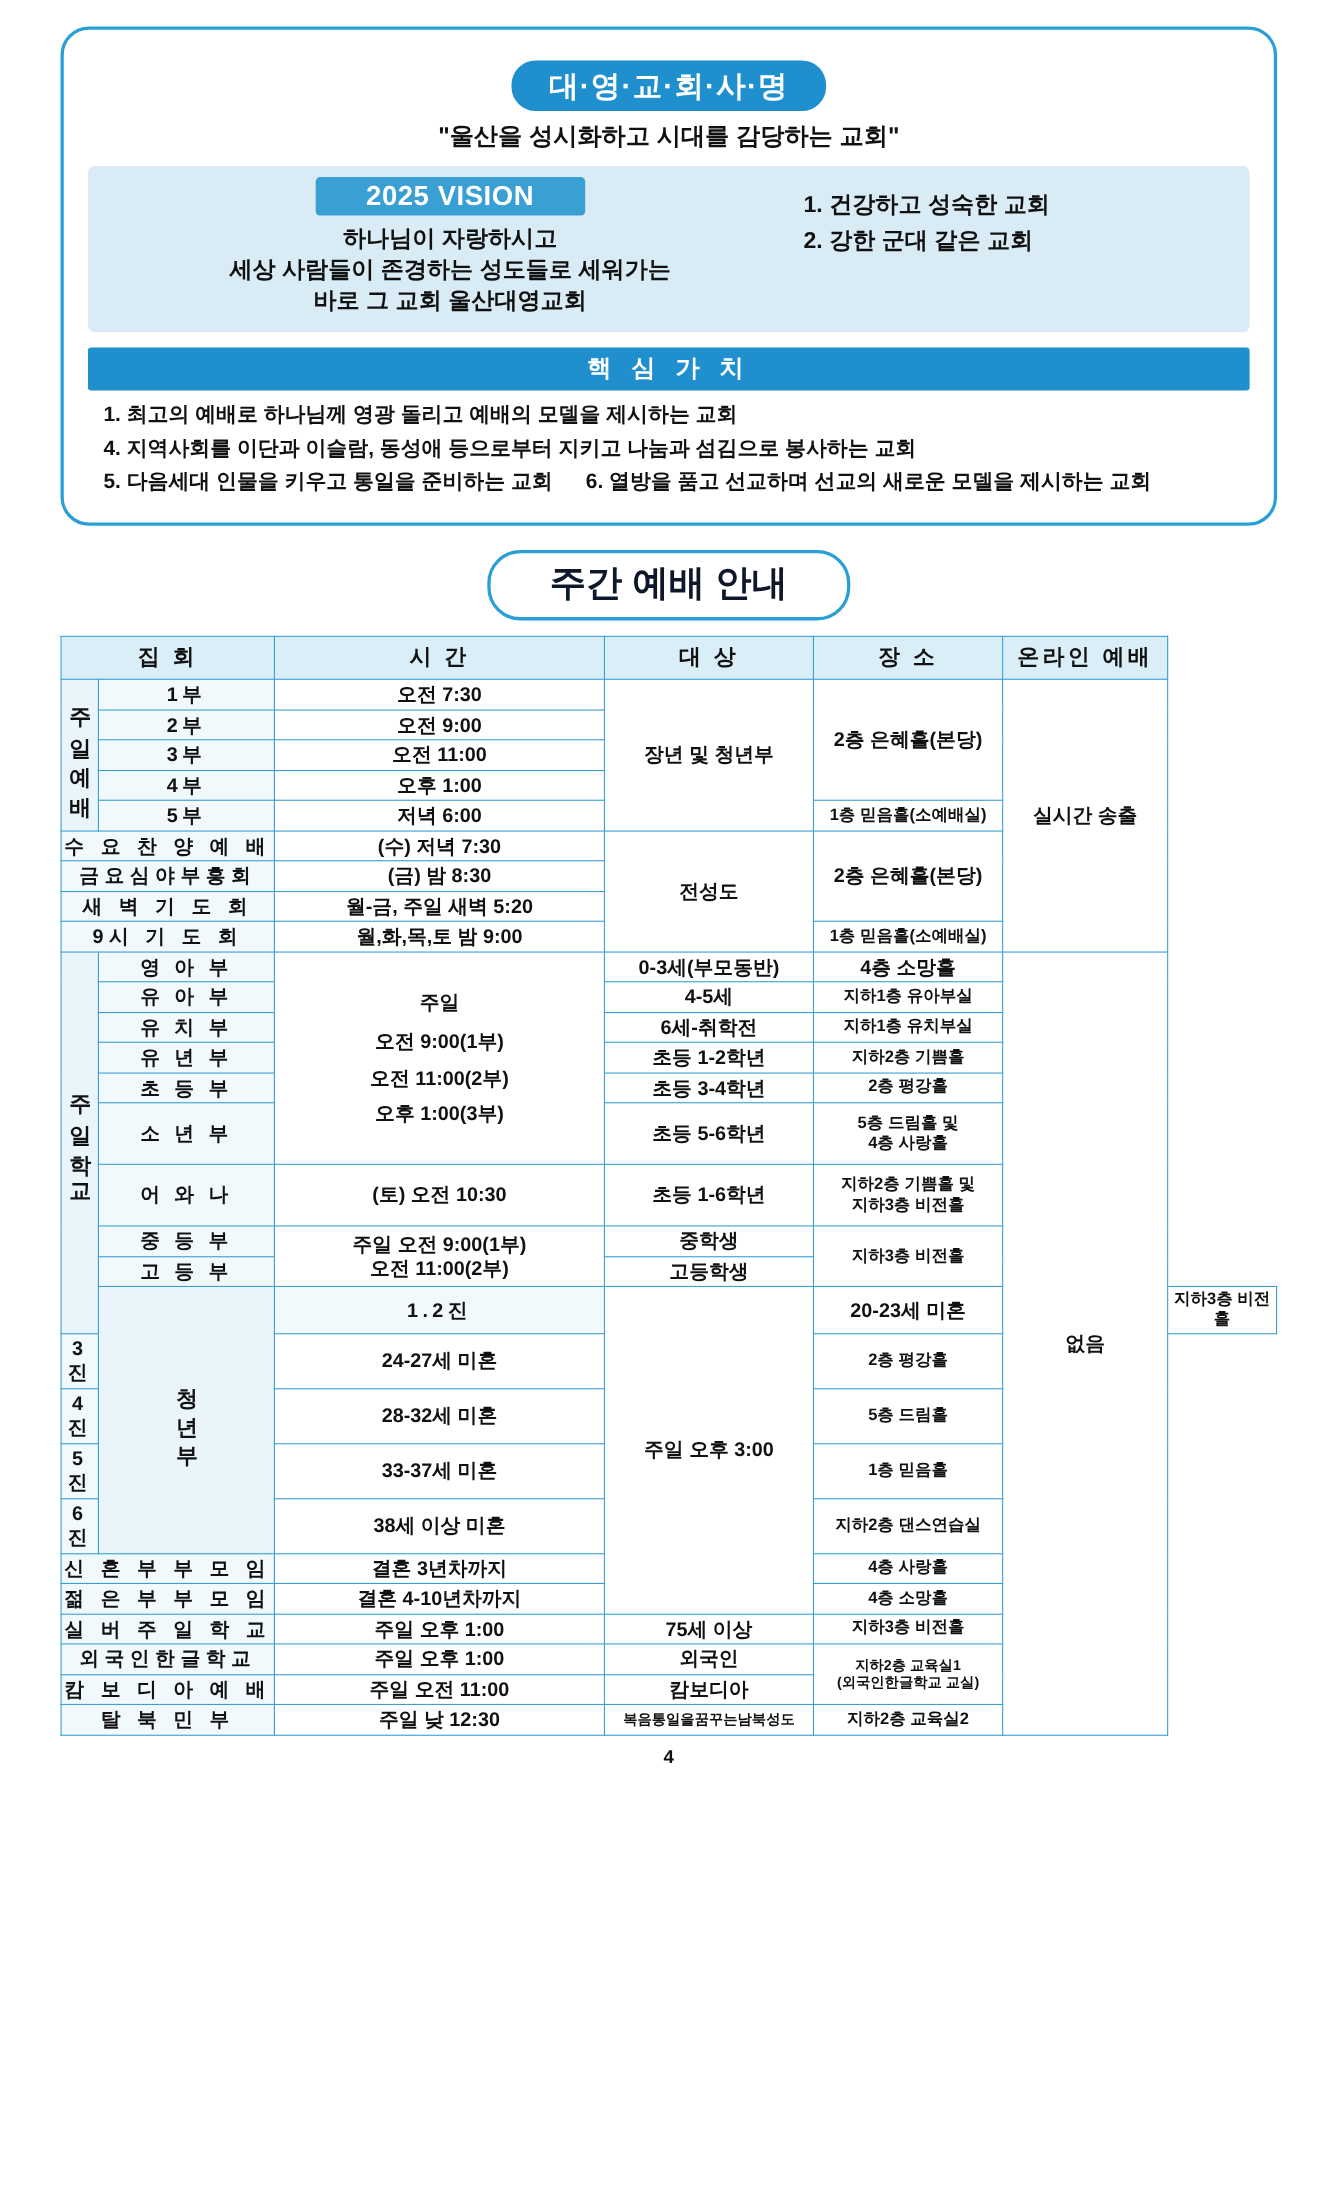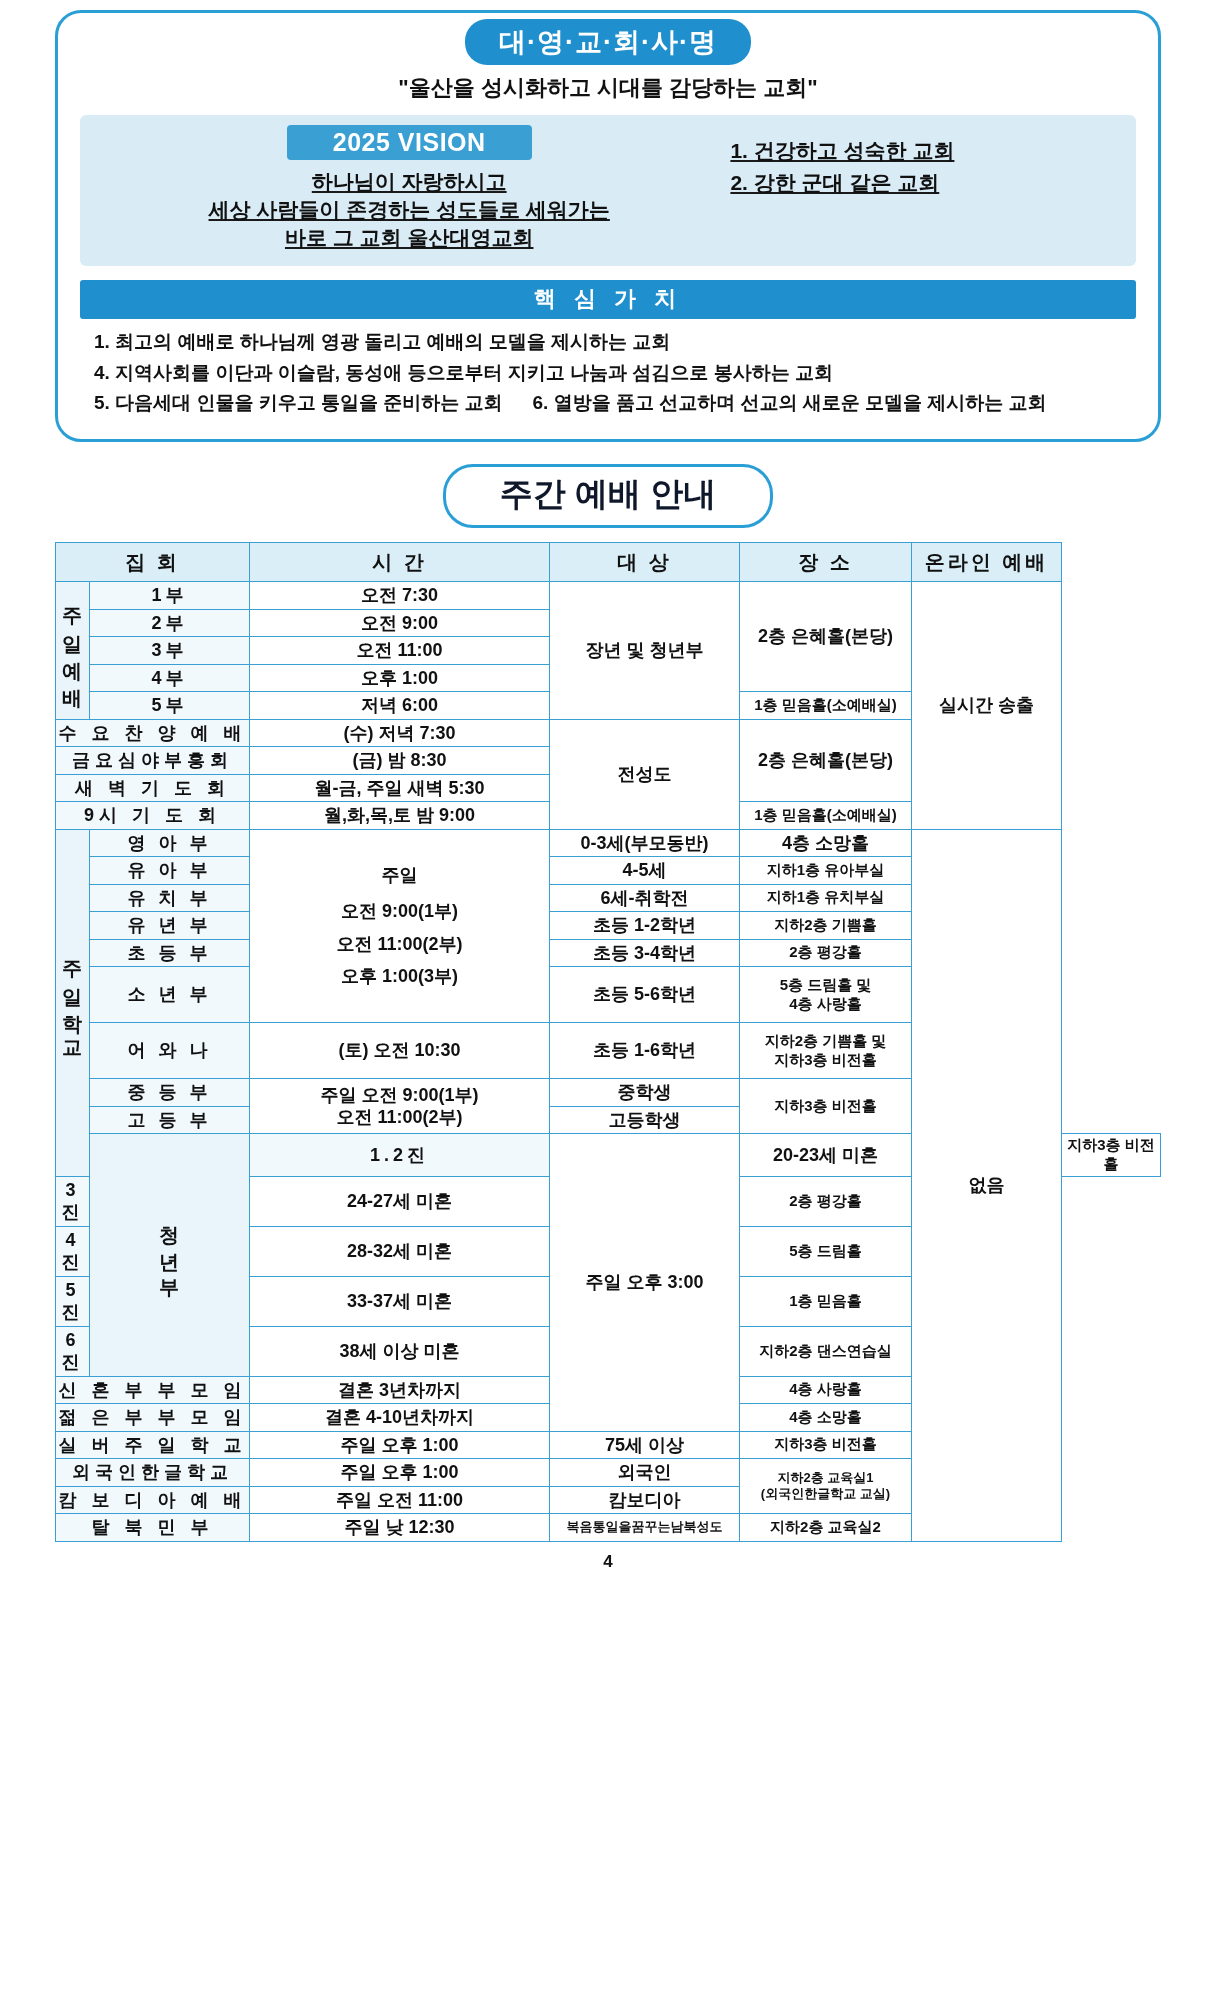--- a/index.html
+++ b/index.html
@@ -18,24 +18,24 @@
   .page {
     width: 1216px;
     height: 2010px;
     position: relative;
     box-sizing: border-box;
     padding: 0 55px;
   }
 
   
   .vision-panel {
-    margin-top: 10px;
+    margin-top: 24px;
     border: 3px solid #2a9fd6;
     border-radius: 26px;
-    padding: 6px 22px 20px 22px;
+    padding: 28px 22px 20px 22px;
     box-sizing: border-box;
     position: relative;
   }
   .pill {
     background: #1f8fce;
     color: #ffffff;
     border-radius: 22px;
     display: inline-block;
     padding: 5px 34px;
     font-size: 27px;
@@ -50,21 +50,20 @@
     color: #111;
   }
   .vision-box {
     margin-top: 12px;
     background: #d9ecf5;
     border-radius: 6px;
     padding: 10px 18px 14px 18px;
     display: flex;
     align-items: flex-start;
     gap: 10px;
-    text-decoration: underline;
   }
   .vision-left {
     flex: 1 1 58%;
     text-align: center;
   }
   .vision-tag {
     background: #3a9fd3;
     color: #fff;
     font-size: 25px;
     font-weight: bold;
@@ -284,21 +283,21 @@
         <td>(수) 저녁 7:30</td>
         <td rowspan="4">전성도</td>
         <td rowspan="3">2층 은혜홀(본당)</td>
       </tr>
       <tr>
         <td class="rowlabel-wide" colspan="2">금요심야부흥회</td>
         <td>(금) 밤 8:30</td>
       </tr>
       <tr>
         <td class="rowlabel-wide" colspan="2">새 벽 기 도 회</td>
-        <td>월-금, 주일 새벽 5:30</td>
+        <td>월-금, 주일 새벽 5:20</td>
       </tr>
       <tr>
         <td class="rowlabel-wide" colspan="2">9시  기  도  회</td>
         <td>월,화,목,토 밤 9:00</td>
         <td class="small">1층 믿음홀(소예배실)</td>
       </tr>
 
       <tr>
         <td class="vlabel" rowspan="10">
           <span class="vtext">주일학교</span>

